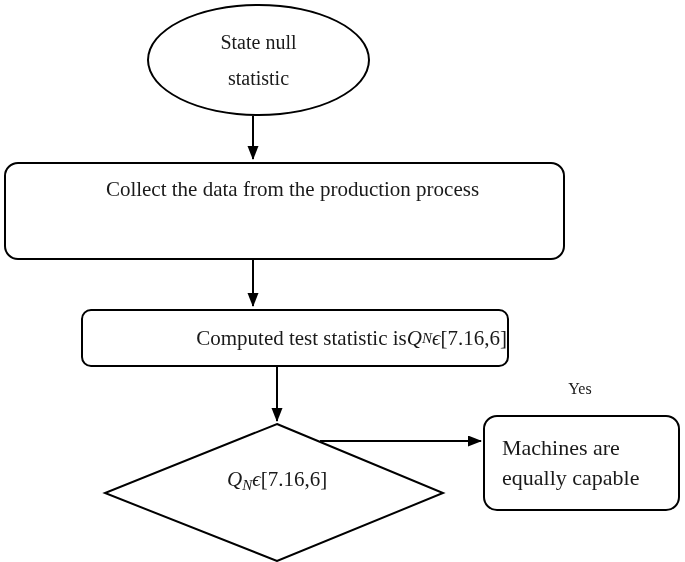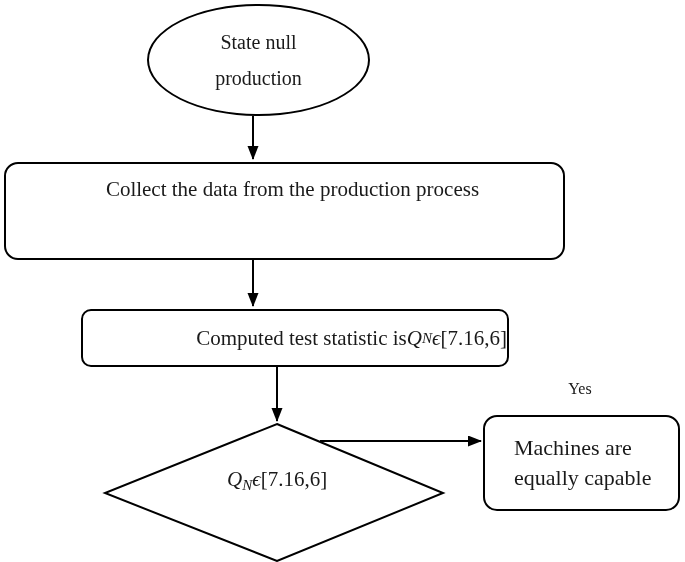--- a/index.html
+++ b/index.html
@@ -26,21 +26,21 @@
     left:4px; top:162px; width:561px; height:98px; border-radius:14px;
     font-size:21px; text-align:center; padding-top:13px;padding-left:16px;
   }
   .box-compute {
     left:81px; top:309px; width:428px; height:58px; border-radius:10px;
     display:flex; justify-content:flex-end; align-items:center; font-size:21px;
   }
   .box-outcome {
     left:483px; top:415px; width:197px; height:96px; border-radius:14px;
     display:flex; flex-direction:column; justify-content:center;
-    padding-left:29px; font-size:22px; line-height:30px;
+    padding-left:17px; font-size:22px; line-height:30px;
   }
   .yes-label { left:545px; top:380px; width:70px; text-align:center; font-size:16px; }
   .diamond-text { left:227px; top:464px; font-size:21px; line-height:30px; }
   .it { font-style:italic; }
   sub.it { font-size:0.72em; vertical-align:-0.28em; }
 </style>
 </head>
 <body>
 
 <div class="canvas">
@@ -53,21 +53,21 @@
     </defs>
     <polygon points="277,424 443,493 277,561 105,493"></polygon>
     <line x1="253" y1="116" x2="253" y2="159" marker-end="url(#ah)"></line>
     <line x1="253" y1="260" x2="253" y2="306" marker-end="url(#ah)"></line>
     <line x1="277" y1="366" x2="277" y2="421" marker-end="url(#ah)"></line>
     <line x1="320" y1="441" x2="481" y2="441" marker-end="url(#ah)"></line>
   </svg>
 
   <div class="node ellipse">
     <div>State null</div>
-    <div>production</div>
+    <div>statistic</div>
   </div>
 
   <div class="node box-collect">
     <span>Collect the data from the production process</span>
   </div>
 
   <div class="node box-compute">
     <span>Computed test statistic is </span>
       <span class="it">Q</span>
       <sub class="it">N</sub>

